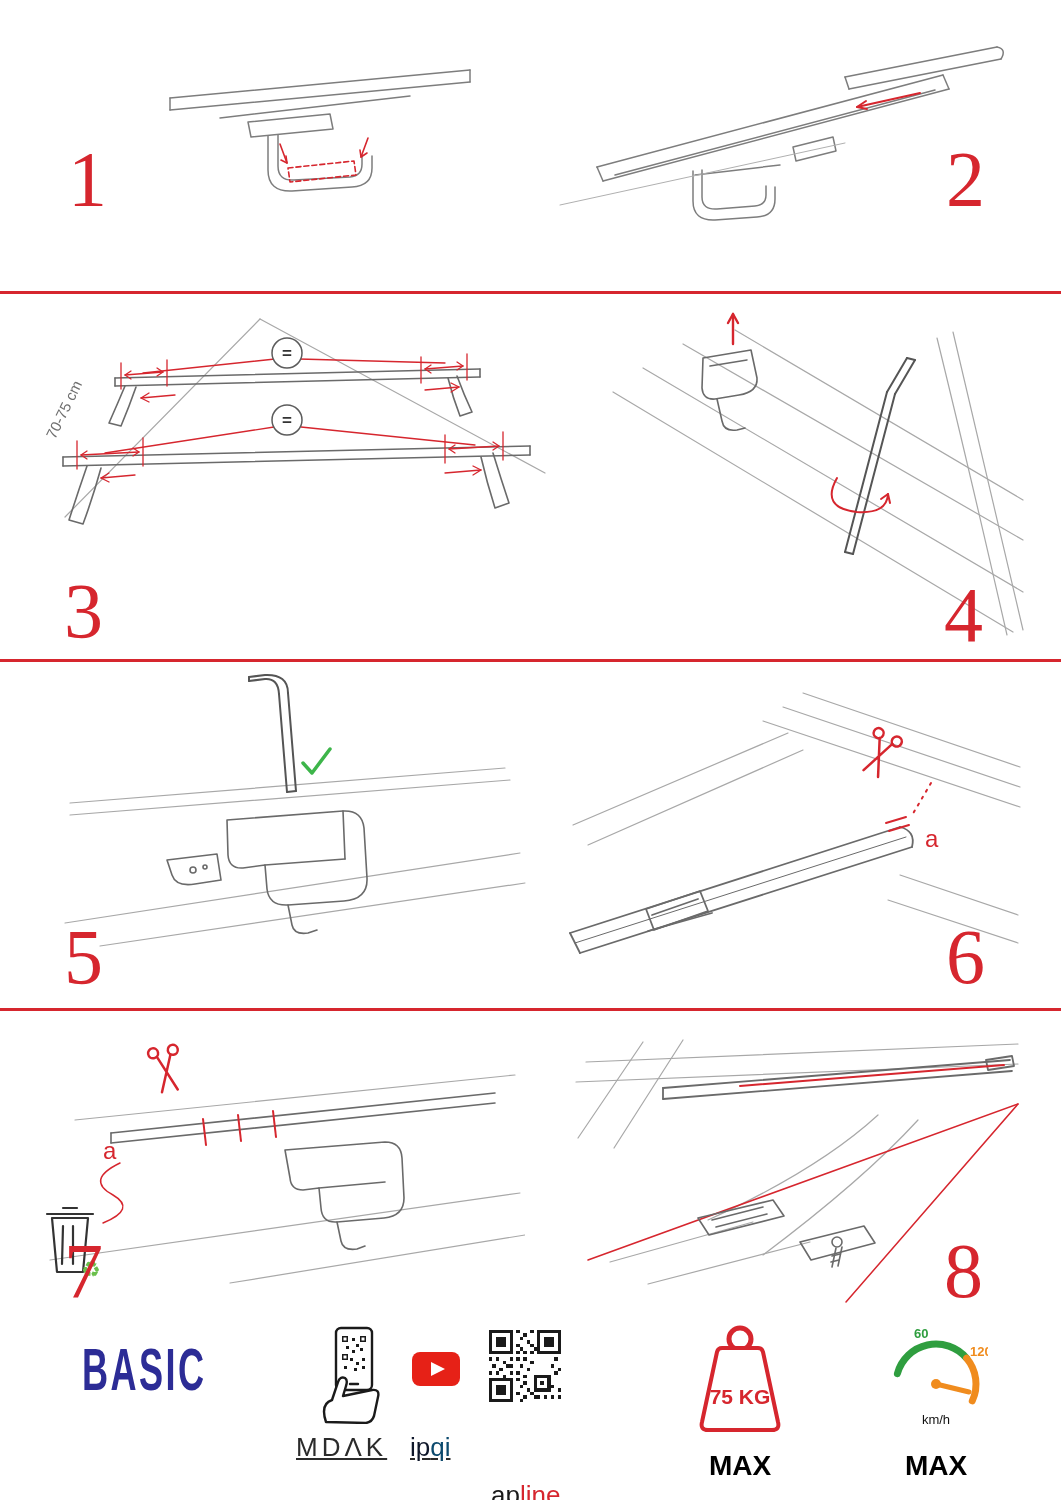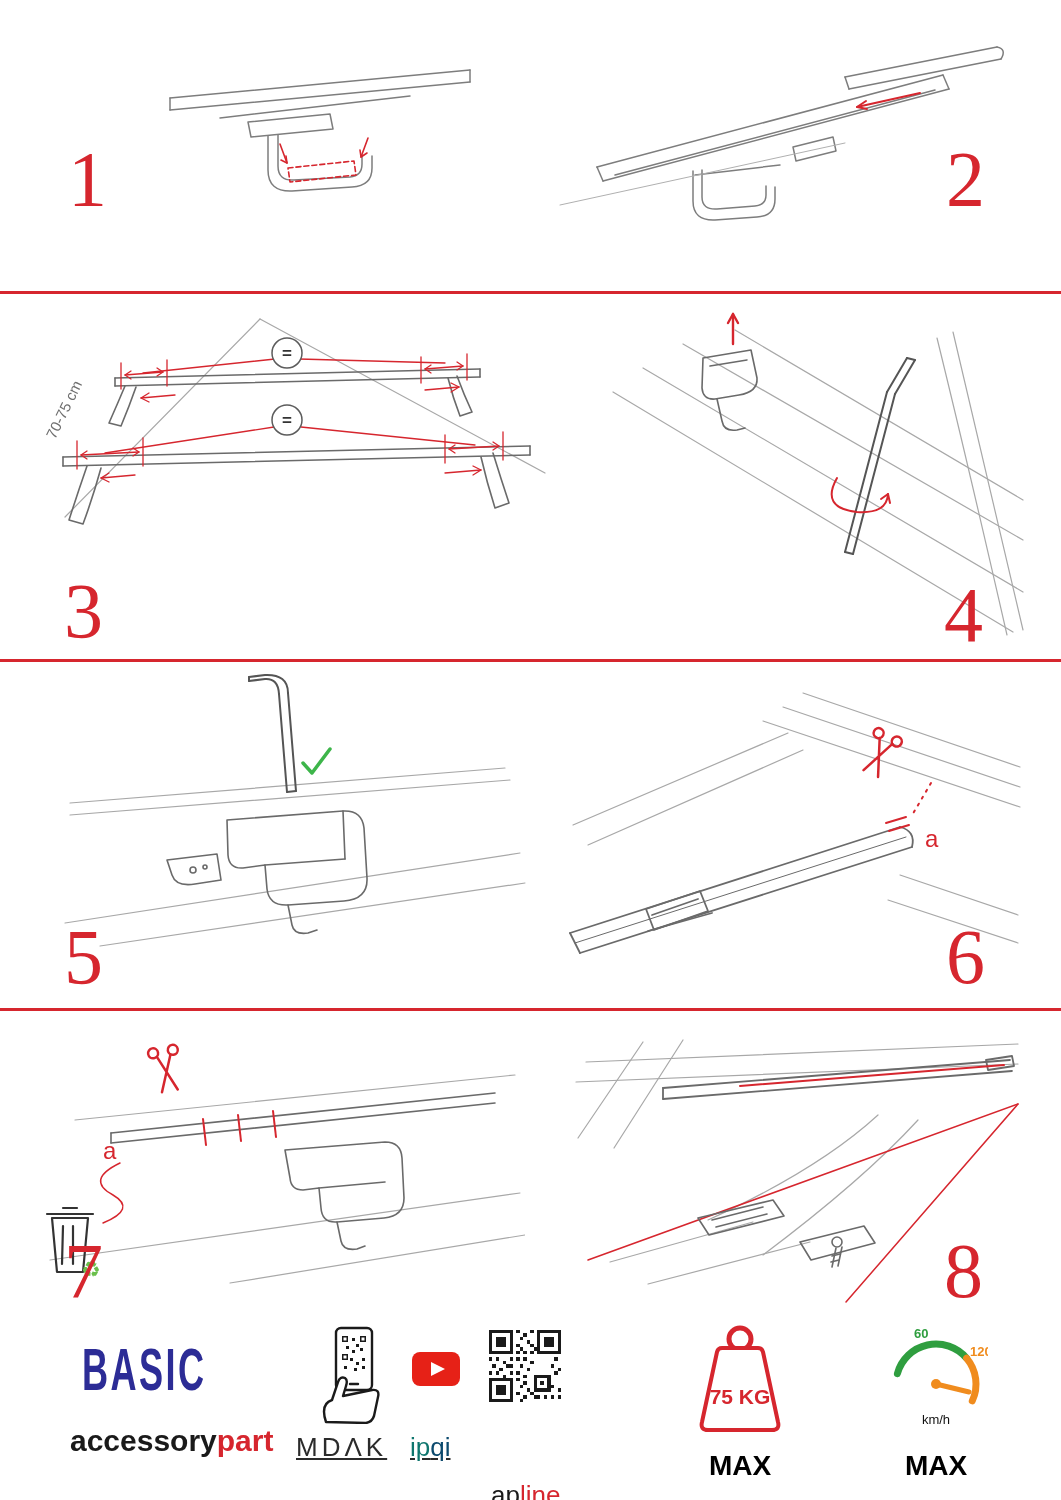--- a/index.html
+++ b/index.html
@@ -18,21 +18,21 @@
     position:absolute; left:82px; top:1336px;
     font-size:44px; font-weight:700; letter-spacing:3px; color:#2c2c96;
     transform:scale(0.82,1.35); transform-origin:left top;
   }
   .brand-words { position:absolute; left:70px; top:1424px; font-size:30px; font-weight:700; letter-spacing:0; }
   .brand-words .w-dark { color:#1a1a1a; }
   .brand-words .w-red  { color:#d6262e; }
   .partner { position:absolute; font-size:26px; font-weight:500; color:#2b2b2b;text-decoration:underline; }
   .partner-mdak { left:296px; top:1432px; letter-spacing:4px; }
   .partner-ipqi { left:410px; top:1432px; }
-  .partner-ipqi .p-gray { color:#0f766e; }
+  .partner-ipqi .p-gray { color:#0f172a; }
   .partner-ipqi .p-red  { color:#0c4a6e; }
   .partner-apline { left:491px; top:1432px;margin-top:48px; }
   .partner-apline .p-dark { color:#1a1a1a; }
   .partner-apline .p-red  { color:#d6262e; }
   .max-label {
     position:absolute; width:104px; text-align:center;
     font-size:28px; font-weight:700; color:#000000; top:1450px;
   }
 </style>
 </head>
@@ -321,23 +321,20 @@
       <path d="M284,236 L292,234"></path>
         <path d="M283,242 L291,240"></path>
     </g>
   </svg>
 
   <div class="step-num" style="left:64px;top:1232px">7</div>
   <div class="step-num" style="left:944px;top:1232px">8</div>
 
   <div class="brand-basic">BASIC</div>
 
-  <div class="brand-words">
-    <span class="w-dark">accessory</span><span class="w-red">part</span>
-  </div>
 
   <svg class="illus" style="left:312px;top:1326px" width="84" height="98" viewBox="0 0 84 98">
     <g fill="none" stroke="#1a1a1a" stroke-width="2.4" stroke-linecap="round" stroke-linejoin="round">
       <rect x="24" y="2" width="36" height="62" rx="5" fill="#fff"></rect>
       <path d="M38,58 L46,58"></path>
     </g>
     <g fill="#1a1a1a">
       <rect x="30" y="10" width="6" height="6"></rect>
         <rect x="48" y="10" width="6" height="6"></rect>
       <rect x="30" y="28" width="6" height="6"></rect>

